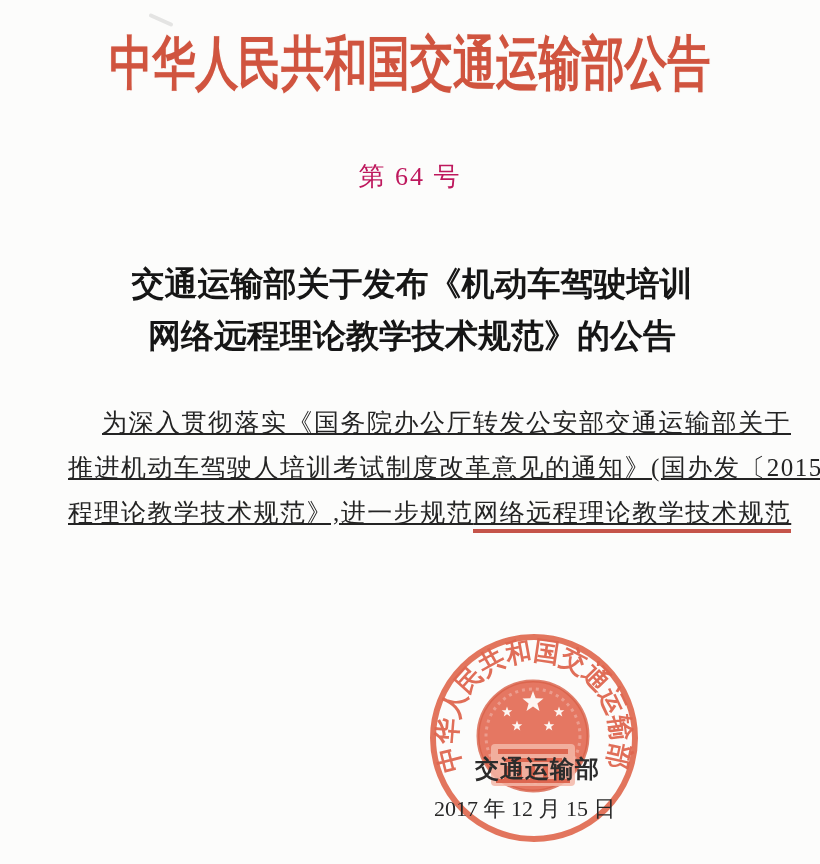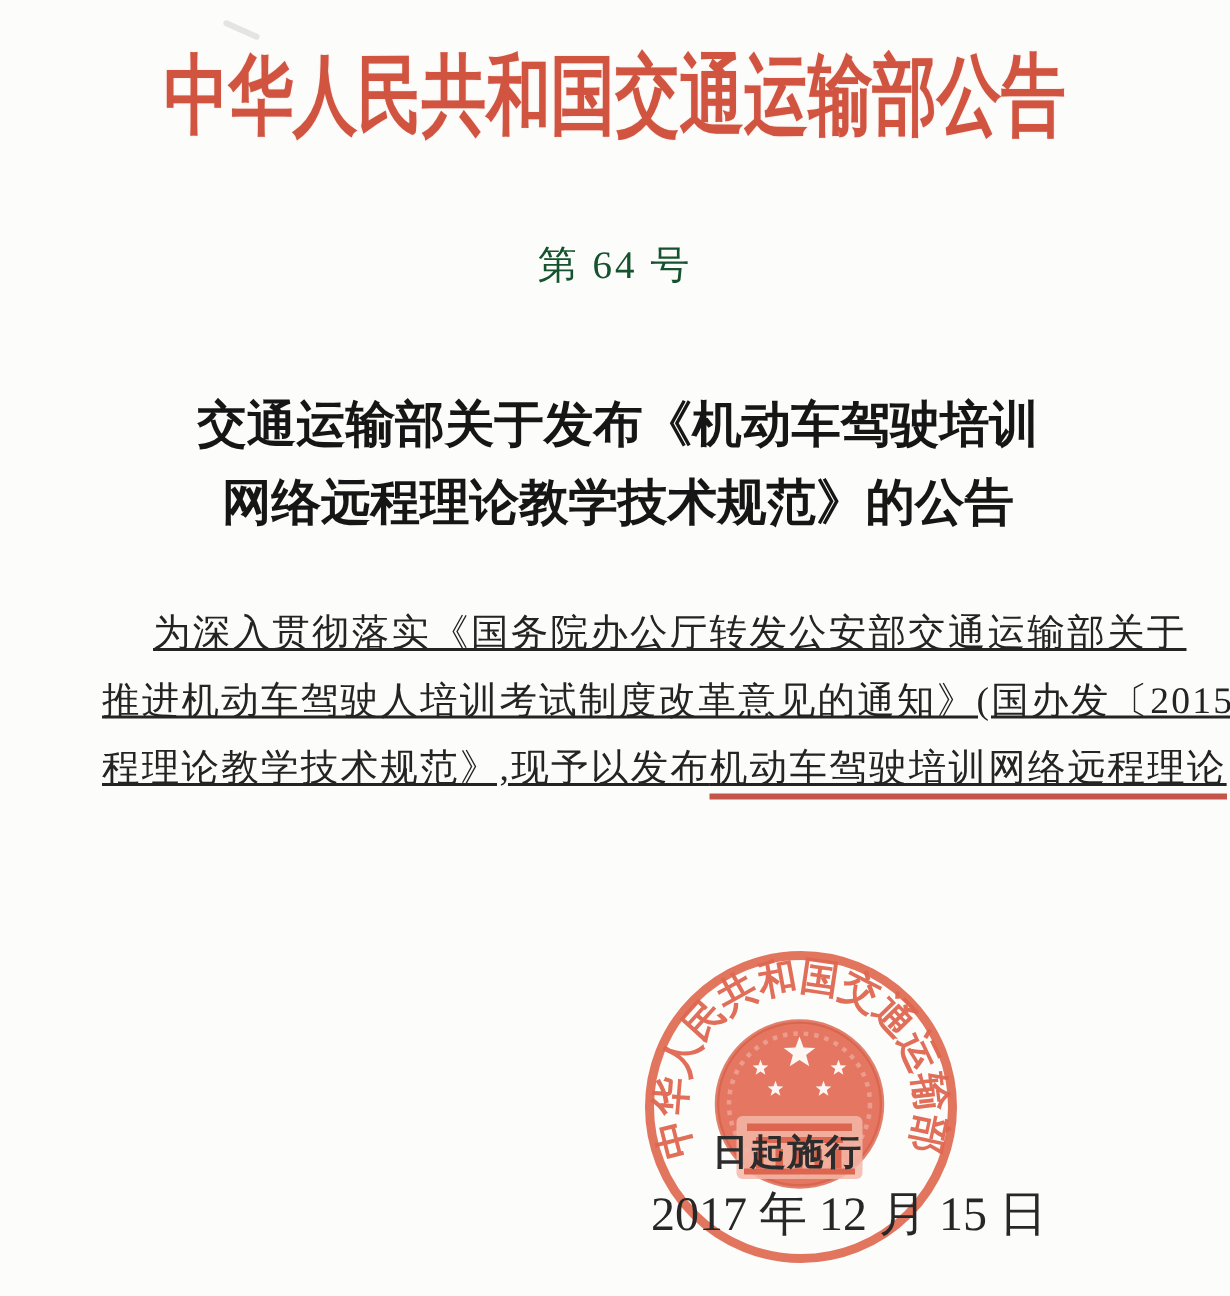--- a/index.html
+++ b/index.html
@@ -31,21 +31,21 @@
     font-size:58px;font-weight:bold;line-height:68px;
     color:var(--accent-red);
     transform:scaleX(.74);transform-origin:50% 50%;
     white-space:nowrap;
     text-shadow:0 0 1px rgba(208,84,63,.35);
   }
   .doc-number{
     position:absolute;top:157px;left:0;width:820px;
     text-align:center;
     font-size:26px;line-height:40px;letter-spacing:2px;
-    color:#14532d;
+    color:#be185d;
   }
   .doc-subtitle{
     position:absolute;top:258px;left:2px;width:820px;
     text-align:center;font-weight:bold;
     font-size:33px;line-height:52px;letter-spacing:0px;
     color:#161616;
     font-family:Liberation Serif, serif;
   }
   .sub-line{display:block;white-space:nowrap;}
   .body-text{
@@ -63,21 +63,21 @@
     position:absolute;left:428px;top:632px;width:212px;height:212px;
   }
   .seal-area svg{position:absolute;inset:0;}
   .seal-agency{
     position:absolute;left:47px;top:123px;
     font-size:24px;font-weight:bold;line-height:28px;letter-spacing:1px;
     color:#2c2c2c;white-space:nowrap;
   }
   .seal-date{
     position:absolute;left:6px;top:162px;
-    font-size:32px;line-height:30px;letter-spacing:0px;
+    font-size:22px;line-height:30px;letter-spacing:0px;
     color:#272727;white-space:nowrap;font-family:Liberation Serif, serif;
   }
 </style>
 </head>
 <body>
 
 <div class="page">
 
   <div class="scan-speck"></div>
 
@@ -91,21 +91,21 @@
   </h2>
 
   <div class="body-text">
     <div class="body-line indent">
       <span>为深入贯彻落实《国务院办公厅转发公安部交通运输部关于</span>
     </div>
     <div class="body-line">
       <span>推进机动车驾驶人培训考试制度改革意见的通知》(国办发〔2015〕</span>
     </div>
     <div class="body-line">
-      <span>程理论教学技术规范》,现予以发布</span><span class="u-red">机动车驾驶培训网络远程理论</span>
+      <span>程理论教学技术规范》,进一步规范</span><span class="u-red">网络远程理论教学技术规范</span>
     </div>
   </div>
 
   <div class="seal-area">
     <svg viewBox="0 0 212 212" width="212" height="212">
       <defs>
         <path id="rimPath" d="M 35.3 139 A 78 78 0 1 1 176.7 139" fill="none"></path>
         <path id="star" d="M0 -11 L2.7 -3.7 L10.5 -3.4 L4.4 1.4 L6.5 8.9 L0 4.6 L-6.5 8.9 L-4.4 1.4 L-10.5 -3.4 L-2.7 -3.7 Z"></path>
       </defs>
 
@@ -131,17 +131,17 @@
         <rect x="76" y="126" width="58" height="4" fill="#dd6650"></rect>
         <rect x="76" y="134" width="5" height="13" fill="#dd6650"></rect>
         <rect x="89" y="134" width="5" height="13" fill="#dd6650"></rect>
         <rect x="102" y="134" width="5" height="13" fill="#dd6650"></rect>
         <rect x="115" y="134" width="5" height="13" fill="#dd6650"></rect>
         <rect x="128" y="134" width="5" height="13" fill="#dd6650"></rect>
         <rect x="68" y="147" width="74" height="4" fill="#dd6650"></rect>
       </g>
     </svg>
 
-    <div class="seal-agency">日起施行</div>
+    <div class="seal-agency">交通运输部</div>
     <div class="seal-date">2017 年 12 月 15 日</div>
   </div>
 
 </div>
 
 </body></html>

